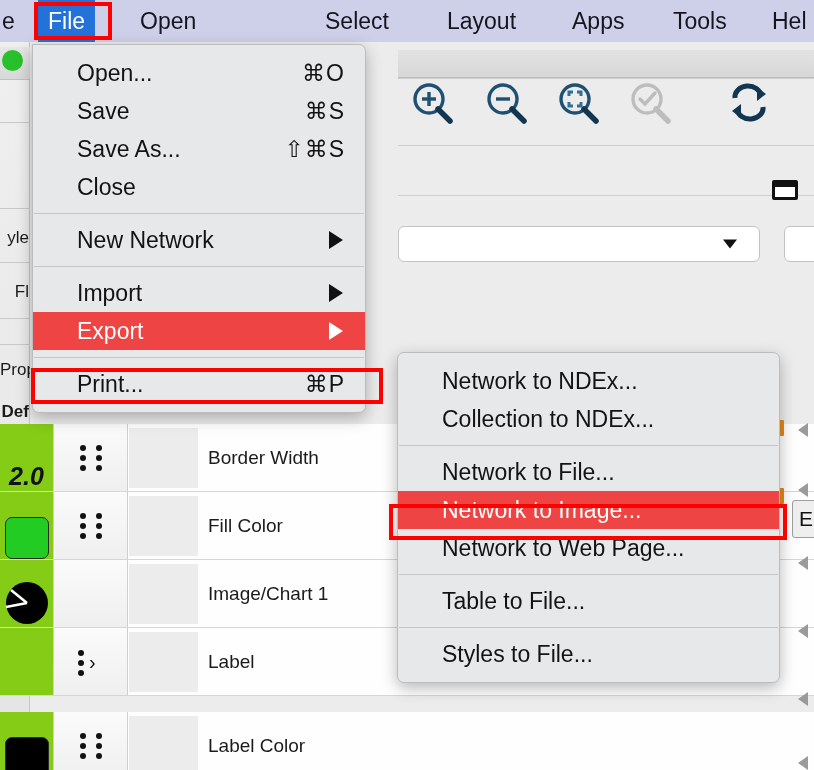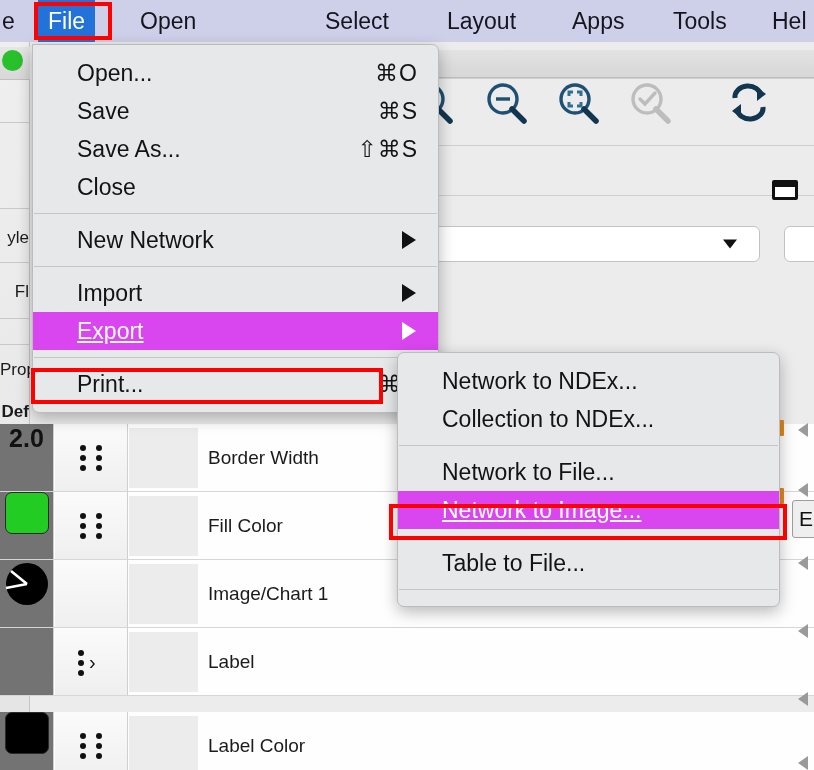--- a/index.html
+++ b/index.html
@@ -82,22 +82,22 @@
   }
 
   
   .rows { position: absolute; left: 0; top: 468px; right: 0; bottom: 0; }
   .prow {
     position: absolute; left: 0; right: 0; height: 68px;
     border-bottom: 1px solid #d6d6d6; background: #fefefe;
   }
   .cell-val {
     position: absolute; left: 0; top: 0; width: 54px; height: 100%;
-    border-right: 1px solid #cfcfcf; background: #737373;
-    display: flex; align-items: flex-start; justify-content: center;
+    border-right: 1px solid #cfcfcf; background: #84cc16;
+    display: flex; align-items: flex-end; justify-content: center; font-style: italic;
   }
   .cell-map {
     position: absolute; left: 55px; top: 0; width: 73px; height: 100%;
     border-right: 1px solid #cfcfcf;
     background: linear-gradient(#fbfbfb,#efefef);
     display: flex; align-items: center; justify-content: center;
   }
   .cell-bypass {
     position: absolute; left: 129px; top: 4px; width: 69px; height: 60px;
     background: #ececec;
@@ -150,28 +150,28 @@
   }
   .mb-item.active { background: #2272d9; color: #fff; }
 
   
   .menu {
     position: absolute; background: #e6e8ea;
     border: 1px solid #bcbcbc; border-radius: 7px;
     box-shadow: 0 5px 16px rgba(0,0,0,.28);
     z-index: 40;
   }
-  #file-menu { left: 32px; top: 44px; width: 407px; padding: 9px 0 9px; border-top-left-radius: 0; }
+  #file-menu { left: 32px; top: 44px; width: 334px; padding: 9px 0 9px; border-top-left-radius: 0; }
   #export-menu { left: 397px; top: 352px; width: 383px; padding: 9px 0 9px; }
 
   .mi {
     position: relative; height: 38px; display: flex; align-items: center;
     padding: 0 16px 0 44px; font-size: 23px; color: #131313; white-space: nowrap;
   }
-  .mi.sel { background: #d946ef; color: #ffffff; text-decoration: underline; }
+  .mi.sel { background: #ef4444; color: #ffffff; }
   .mi .sc {
     position: absolute; right: 20px; font-size: 23px; letter-spacing: 1px;
   }
   .mi .arrow {
     position: absolute; right: 22px; width: 0; height: 0;
     border-top: 9px solid transparent; border-bottom: 9px solid transparent;
     border-left: 14px solid #111;
   }
   .mi.sel .arrow { border-left-color: #fff; }
   .sep { height: 1px; background: #c6c6c6; margin: 7px 1px; }
@@ -410,24 +410,30 @@
     <div class="mi">
       <span>Collection to NDEx...</span>
     </div>
     <div class="sep"></div>
     <div class="mi">
       <span>Network to File...</span>
     </div>
     <div class="mi sel">
       <span>Network to Image...</span>
     </div>
+    <div class="mi">
+      <span>Network to Web Page...</span>
+    </div>
     <div class="sep"></div>
     <div class="mi">
       <span>Table to File...</span>
     </div>
     <div class="sep"></div>
+    <div class="mi">
+      <span>Styles to File...</span>
+    </div>
   </div>
 
   <div class="hl" style="left:34px; top:2px; width:78px; height:38px;"></div>
   <div class="hl" style="left:31px; top:368px; width:352px; height:36px;"></div>
   <div class="hl" style="left:389px; top:504px; width:398px; height:36px;"></div>
 
 </div>
 
 </body></html>

